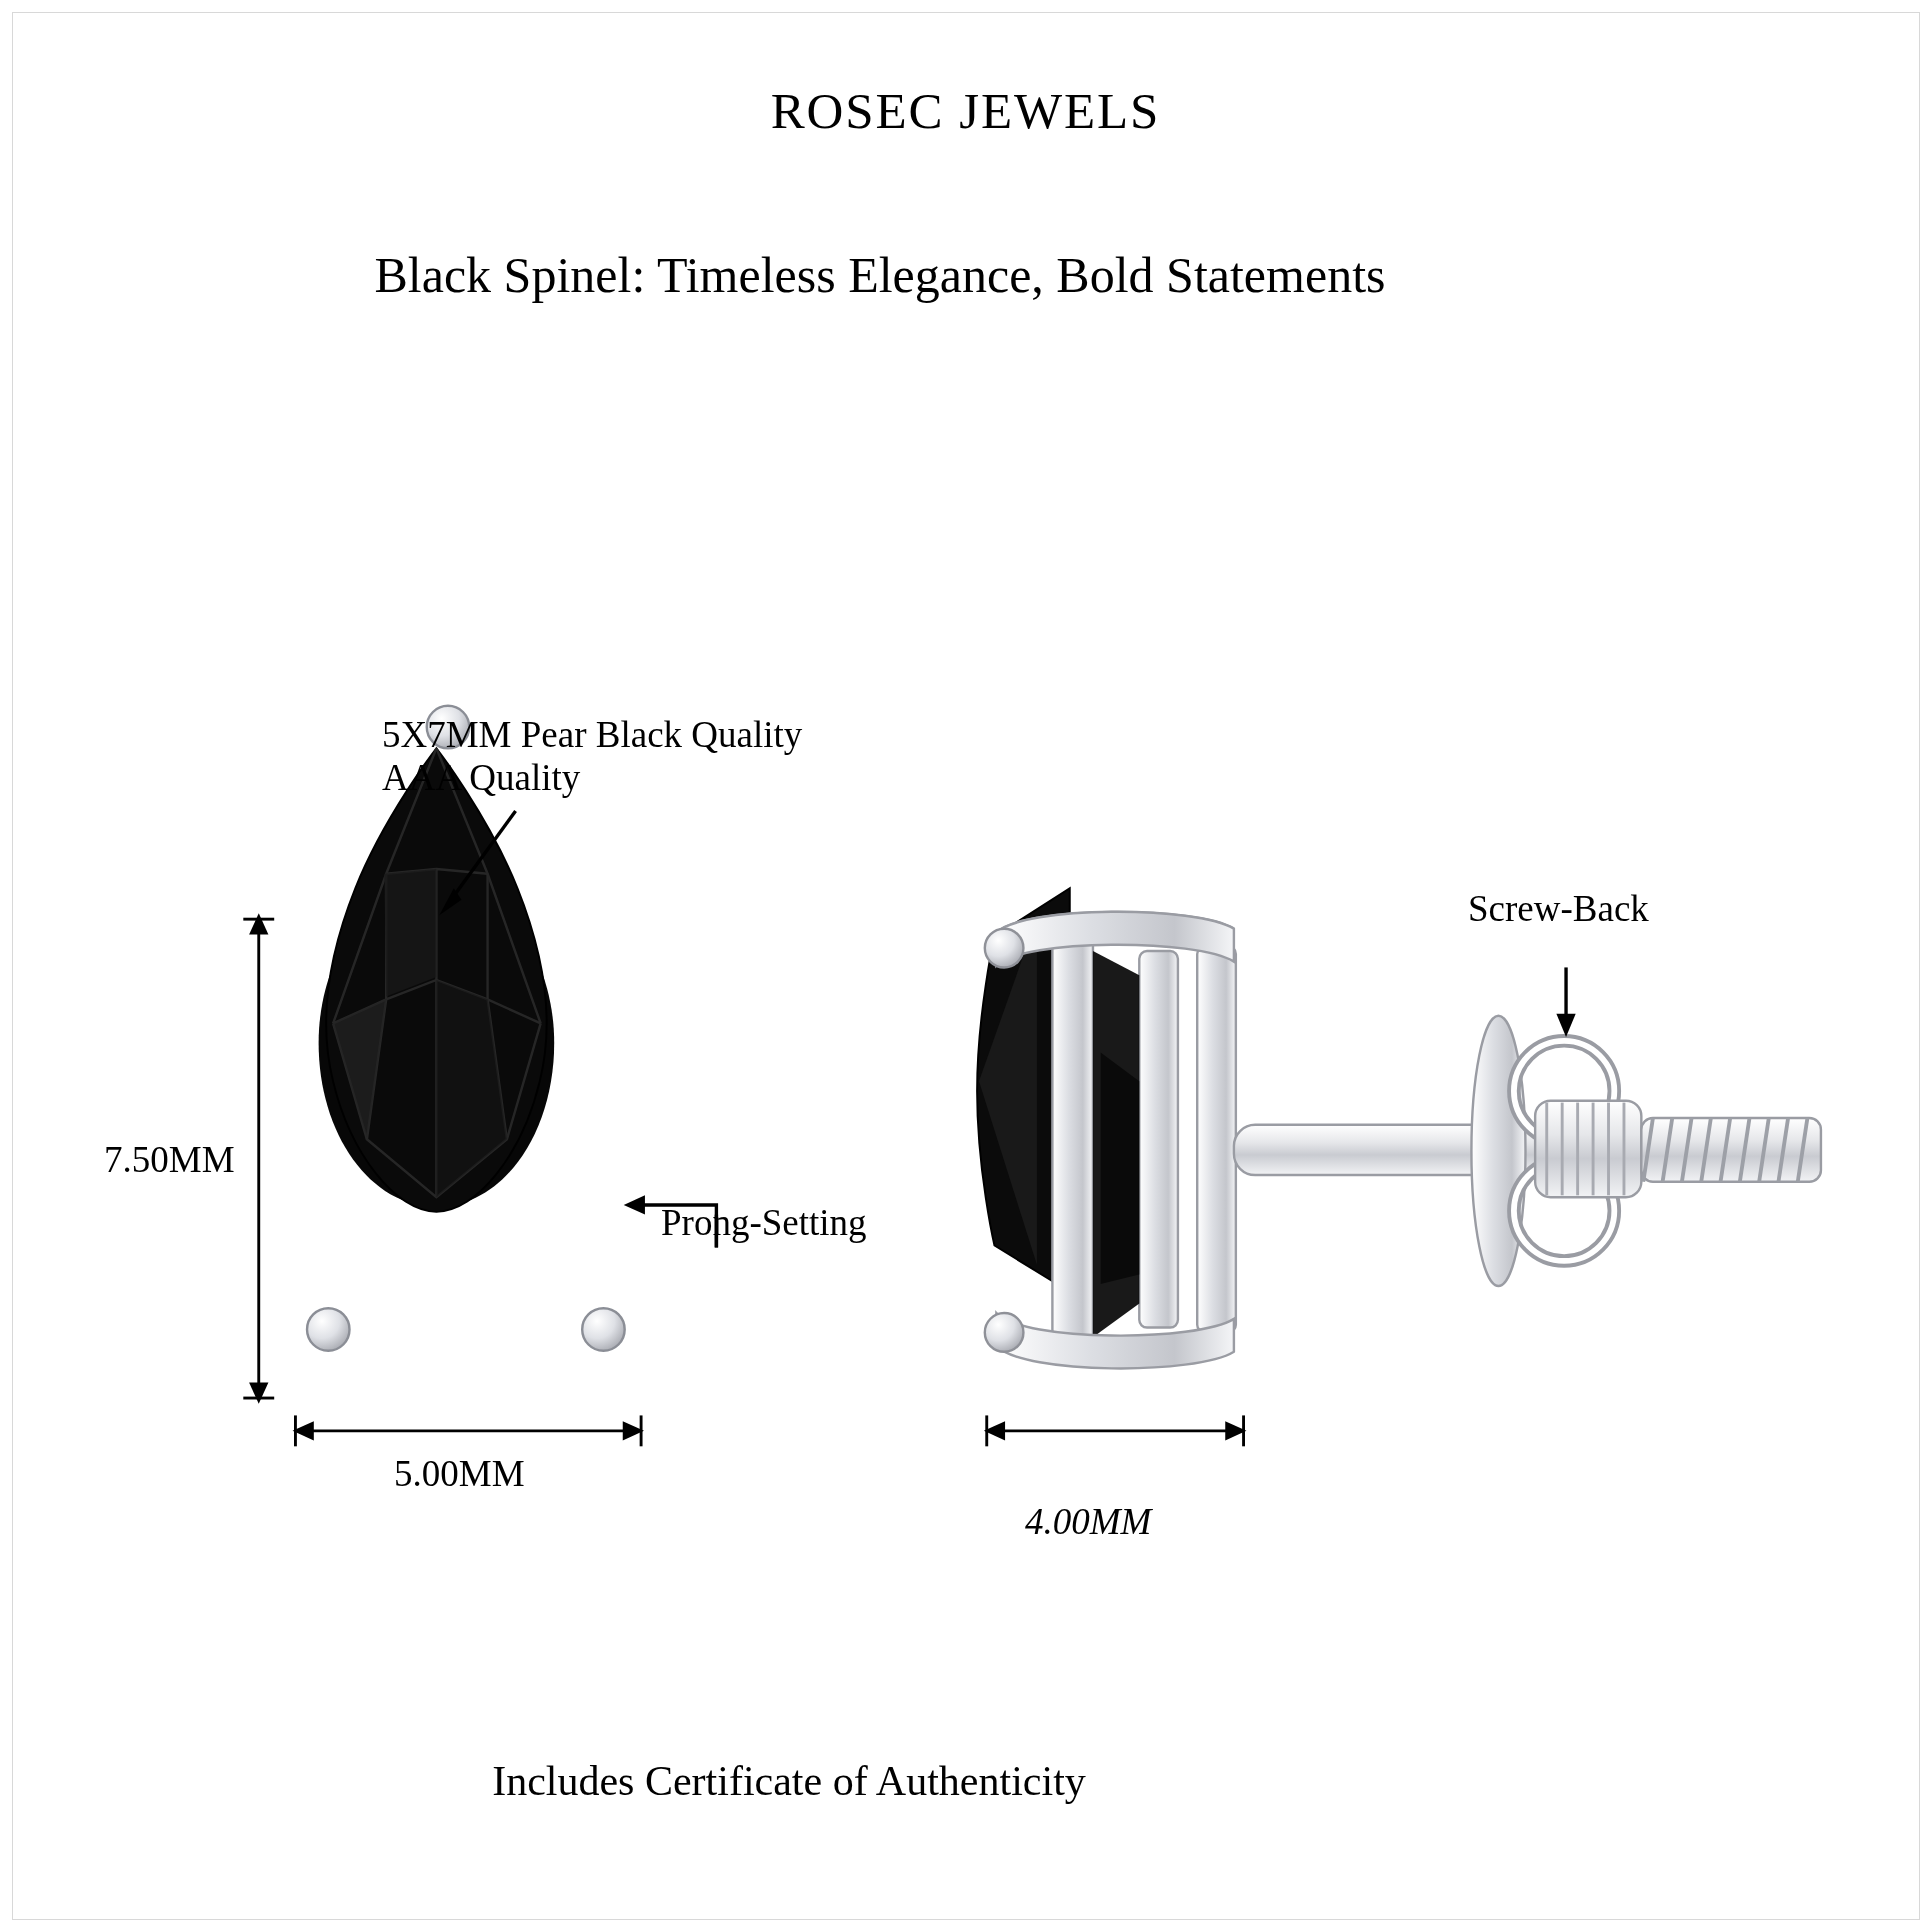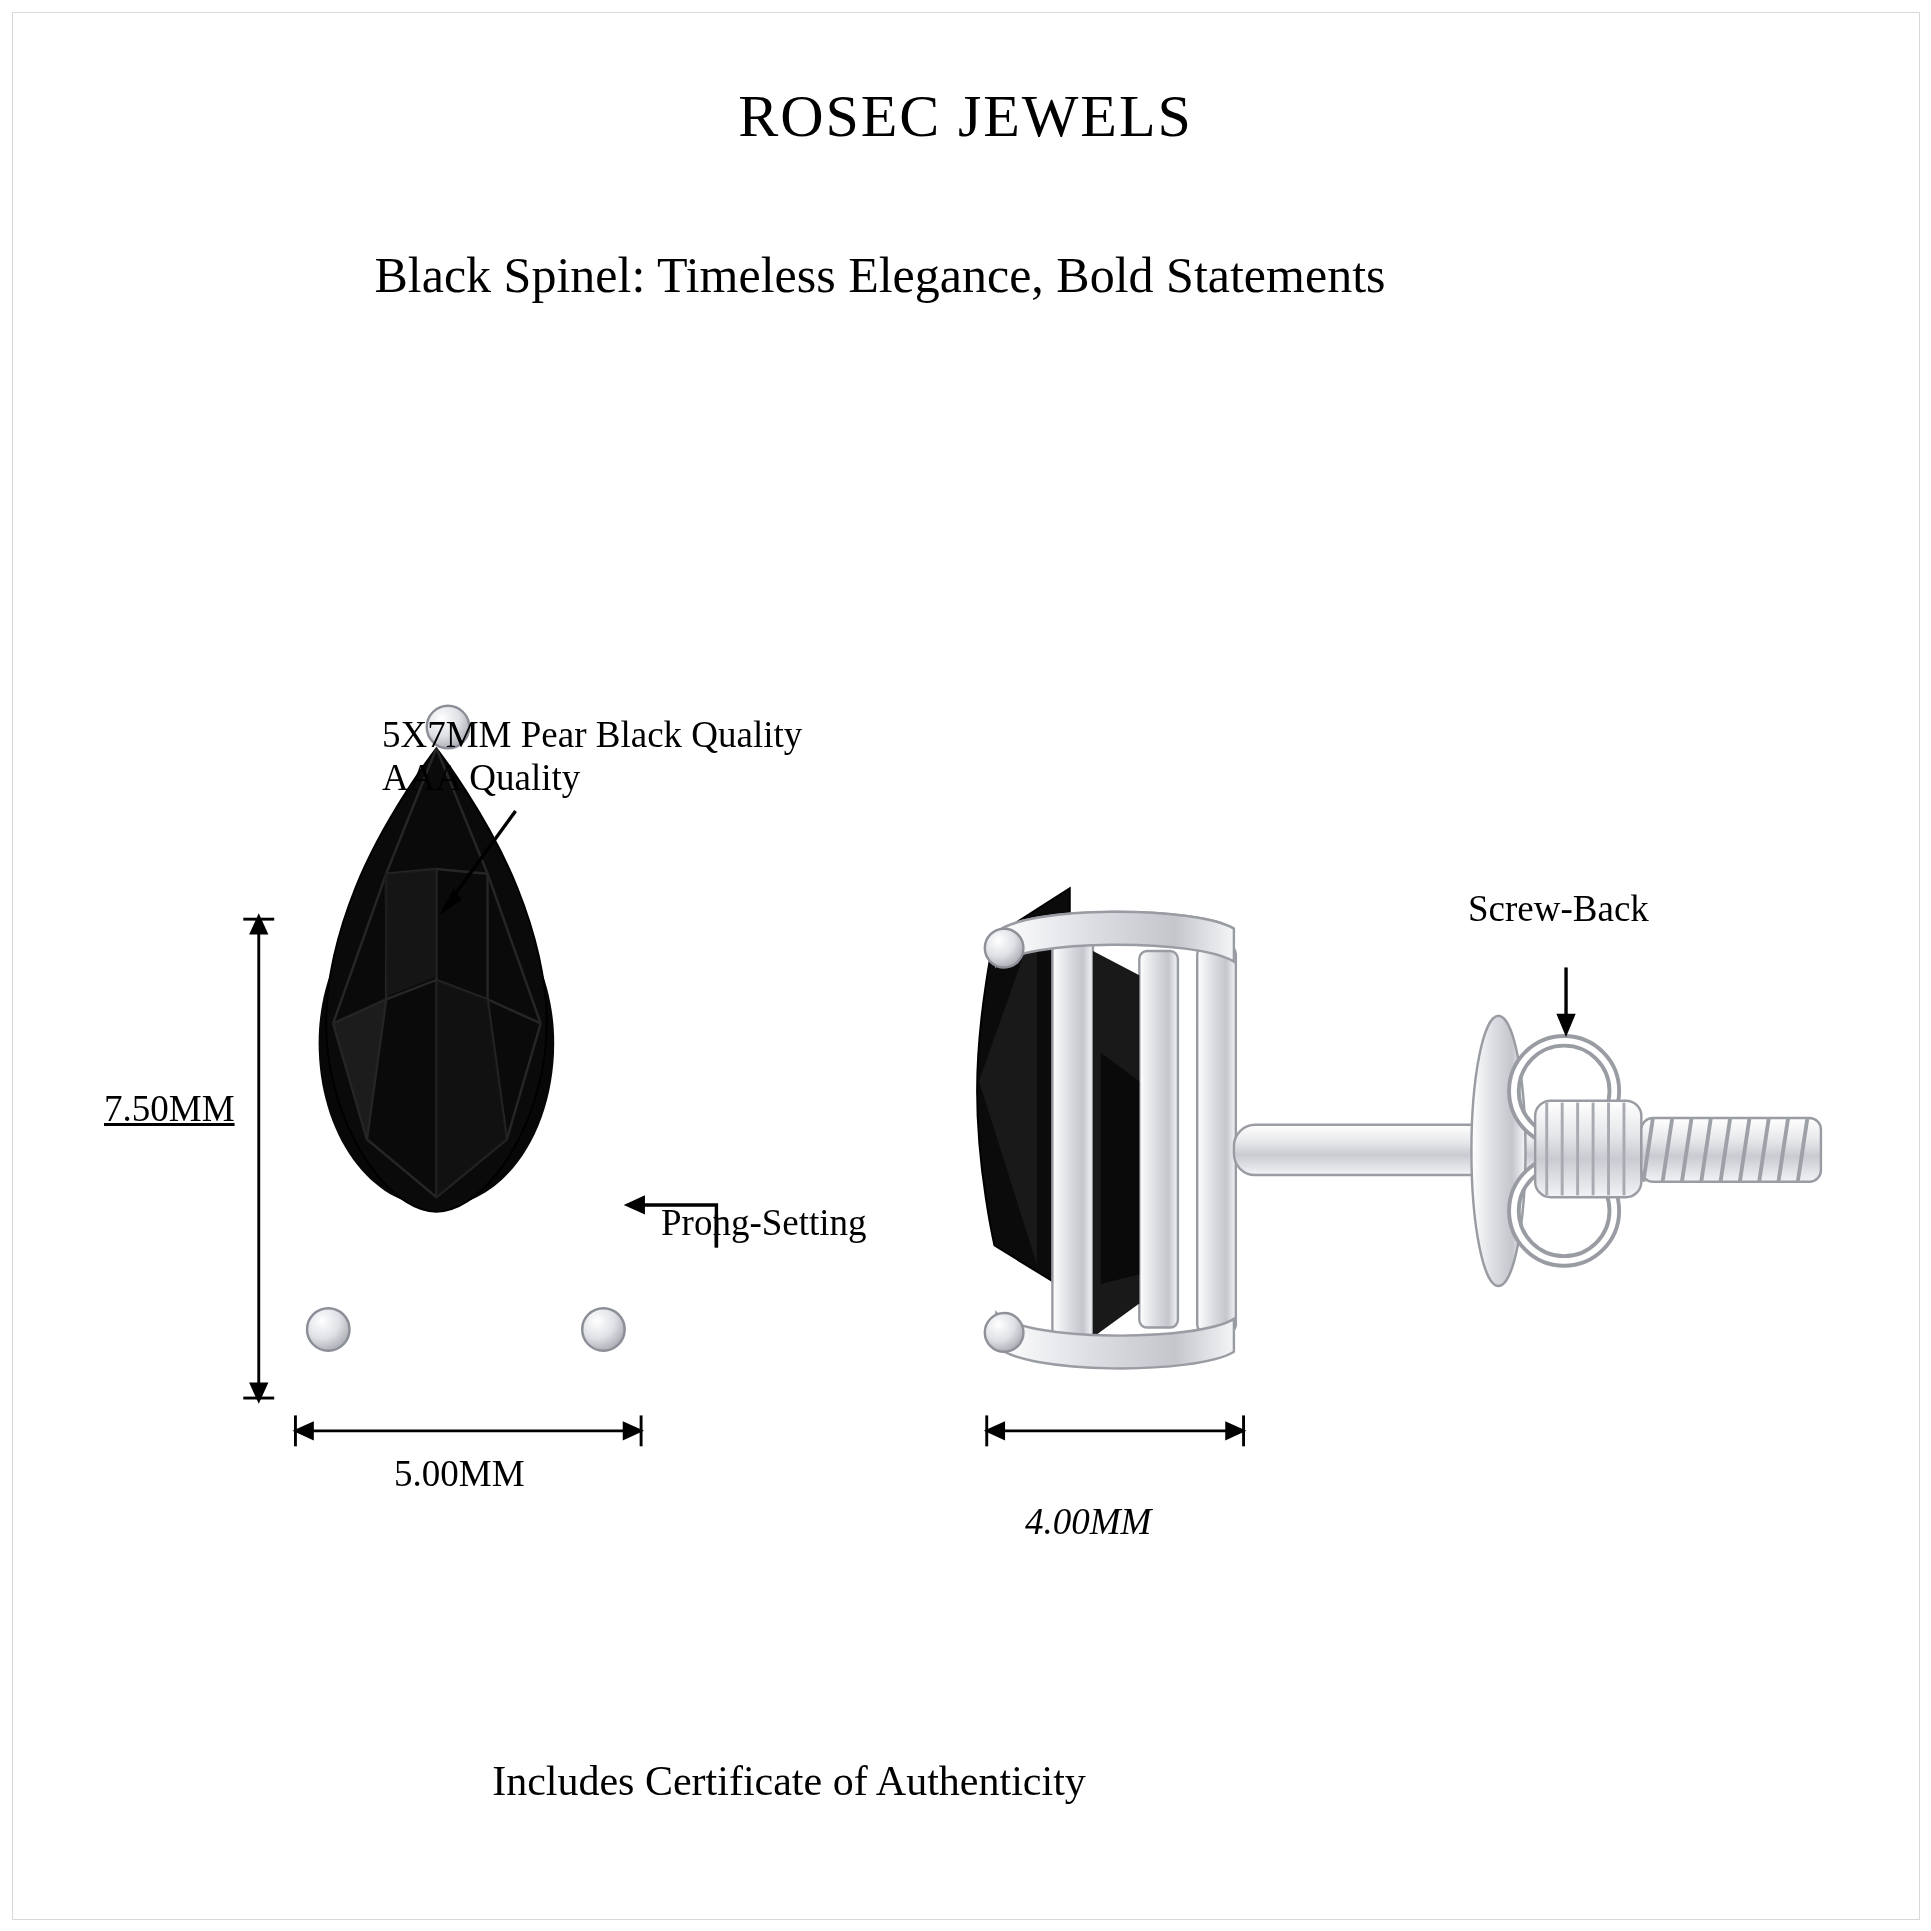--- a/index.html
+++ b/index.html
@@ -24,21 +24,21 @@
     border: 1.9px solid #d8d8d8;
     box-sizing: border-box;
   }
   .brand-title {
     position: absolute;
     left: 0;
     top: 82px;
     width: 1931px;
     text-align: center;
     font-family: "Liberation Serif", serif;
-    font-size: 60px;
+    font-size: 51px;
     letter-spacing: 1.9px;
     color: #000000;
   }
   .sub-title {
     position: absolute;
     left: 0;
     top: 246px;
     width: 1760px;
     text-align: center;
     font-family: "Liberation Serif", serif;
@@ -66,21 +66,21 @@
     position: absolute;
     font-family: "Liberation Serif", serif;
     font-size: 37px;
     color: #000000;
     white-space: pre;
     line-height: 1.15;
   }
   .anno-gem { left: 382px; top: 714px; }
   .anno-prong { left: 661px; top: 1202px; text-align: center; }
   .anno-screw { left: 1468px; top: 888px; }
-  .dim-h { left: 104px; top: 1088px; text-decoration: underline; }
+  .dim-h { left: 104px; top: 1139px; }
   .dim-w1 { left: 394px; top: 1453px; }
   .dim-w2 { left: 1025px; top: 1501px; font-style: italic; }
 </style>
 </head>
 <body>
 
 <div class="page-frame"></div>
 
 <div class="brand-title">ROSEC JEWELS</div>
 <div class="sub-title">Black Spinel: Timeless Elegance, Bold Statements</div>

